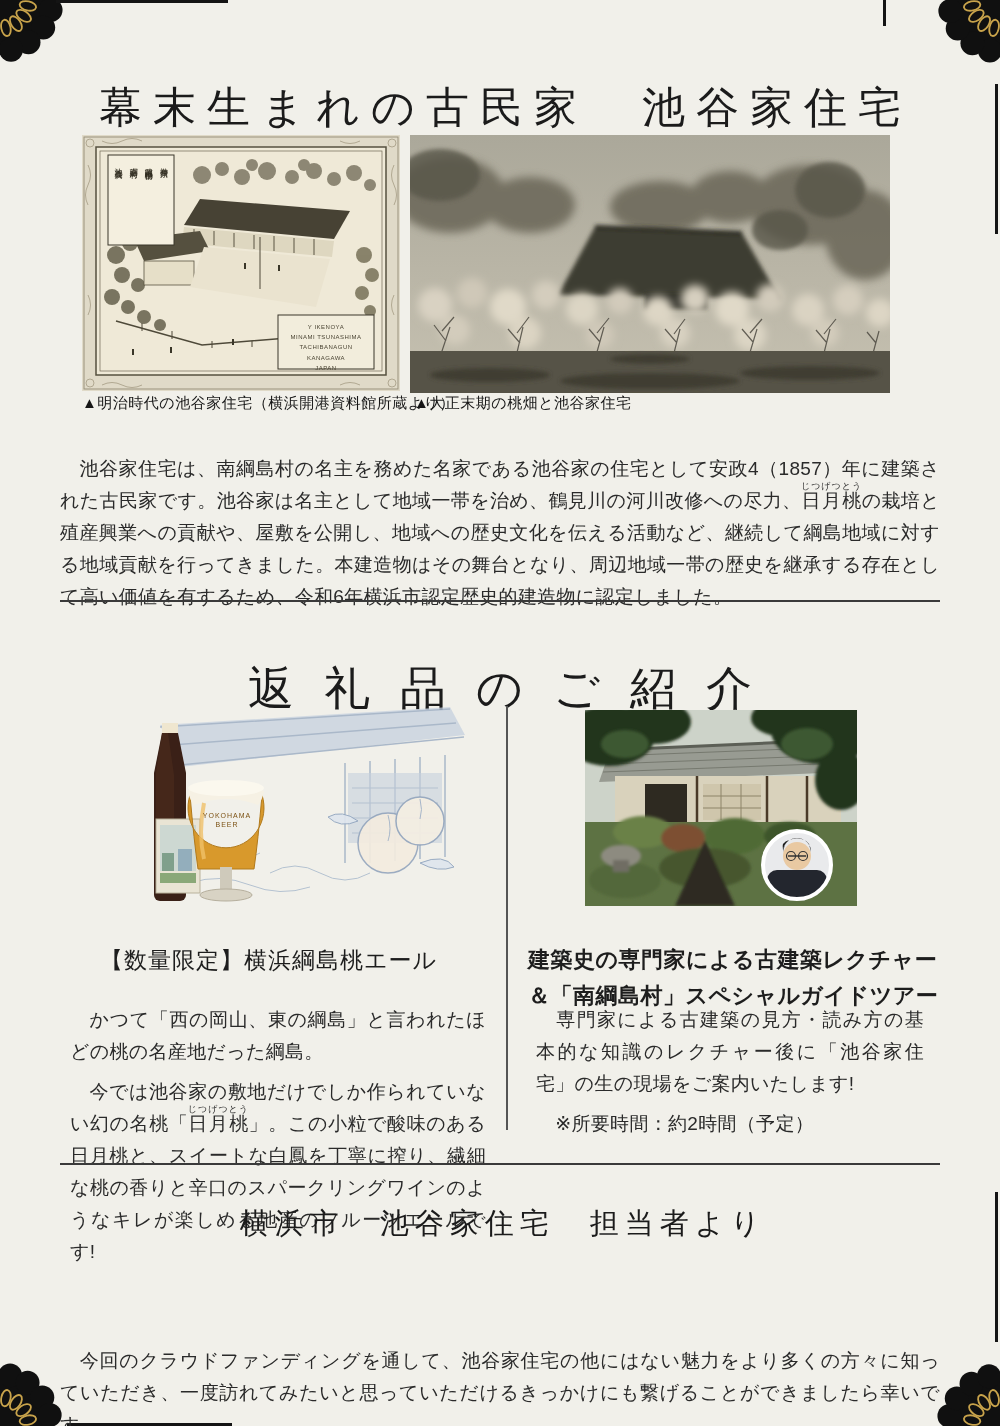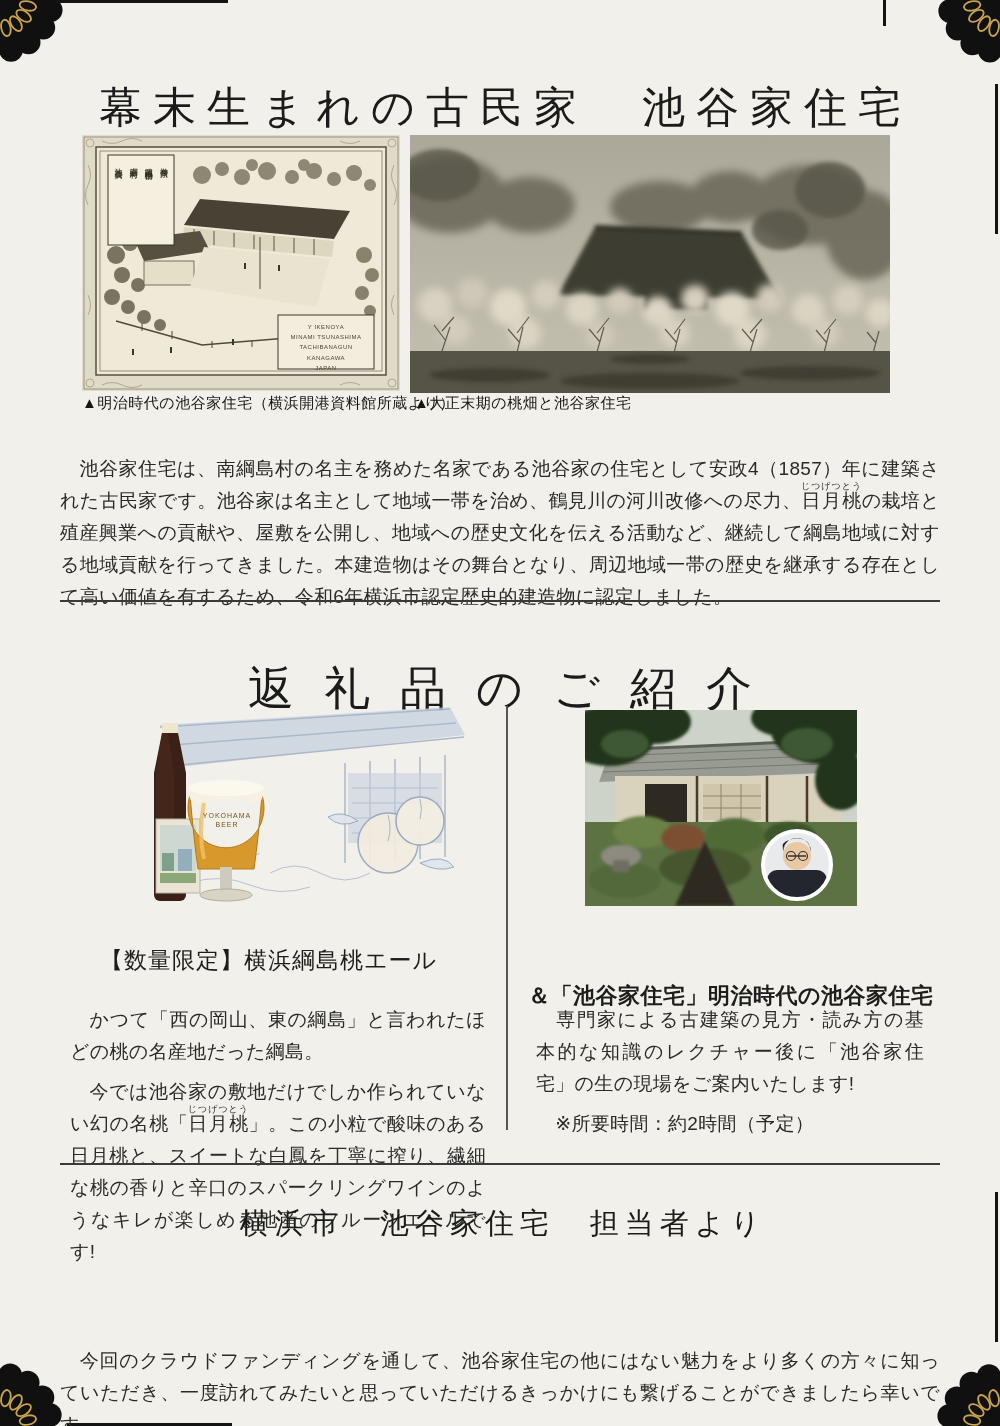--- a/index.html
+++ b/index.html
@@ -474,21 +474,21 @@
         <circle cx="206" cy="146" r="4.5" fill="none" stroke="#333" stroke-width="1.2"></circle>
         <circle cx="218" cy="146" r="4.5" fill="none" stroke="#333" stroke-width="1.2"></circle>
       </g>
       <circle cx="212" cy="155" r="34" fill="none" stroke="#ffffff" stroke-width="4"></circle>
     </svg>
   </figure>
 
   <div class="vdivider"></div>
 
   <h3 class="gift-title-left">【数量限定】横浜綱島桃エール</h3>
-  <h3 class="gift-title-right"><br><span>＆「池谷家住宅」明治時代の池谷家住宅</span></h3>
+  <h3 class="gift-title-right"><span>建築史の専門家による古建築レクチャー</span><br><span>＆「南綱島村」スペシャルガイドツアー</span></h3>
 
   <div class="para gift-body-left">
     <p>　かつて「西の岡山、東の綱島」と言われたほどの桃の名産地だった綱島。</p>
     <p><span>　今では池谷家の敷地だけでしか作られていない幻の名桃「</span><ruby><span>日月桃</span><rt>じつげつとう</rt></ruby><span>」。この小粒で酸味のある日月桃と、スイートな白鳳を丁寧に搾り、繊細な桃の香りと辛口のスパークリングワインのようなキレが楽しめる地産のフルーツエールです!</span></p>
   </div>
 
   <div class="para gift-body-right">
     <p>　専門家による古建築の見方・読み方の基本的な知識のレクチャー後に「池谷家住宅」の生の現場をご案内いたします!</p>
     <p class="note">　※所要時間：約2時間（予定）</p>
   </div>

